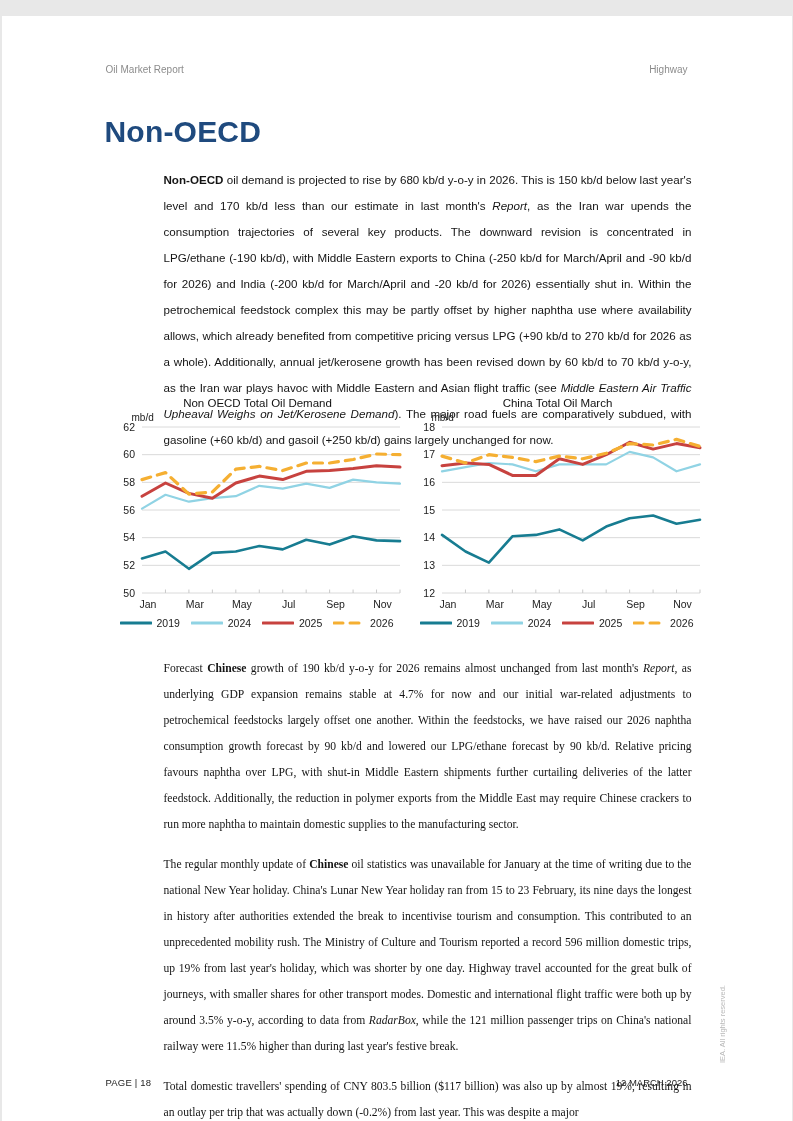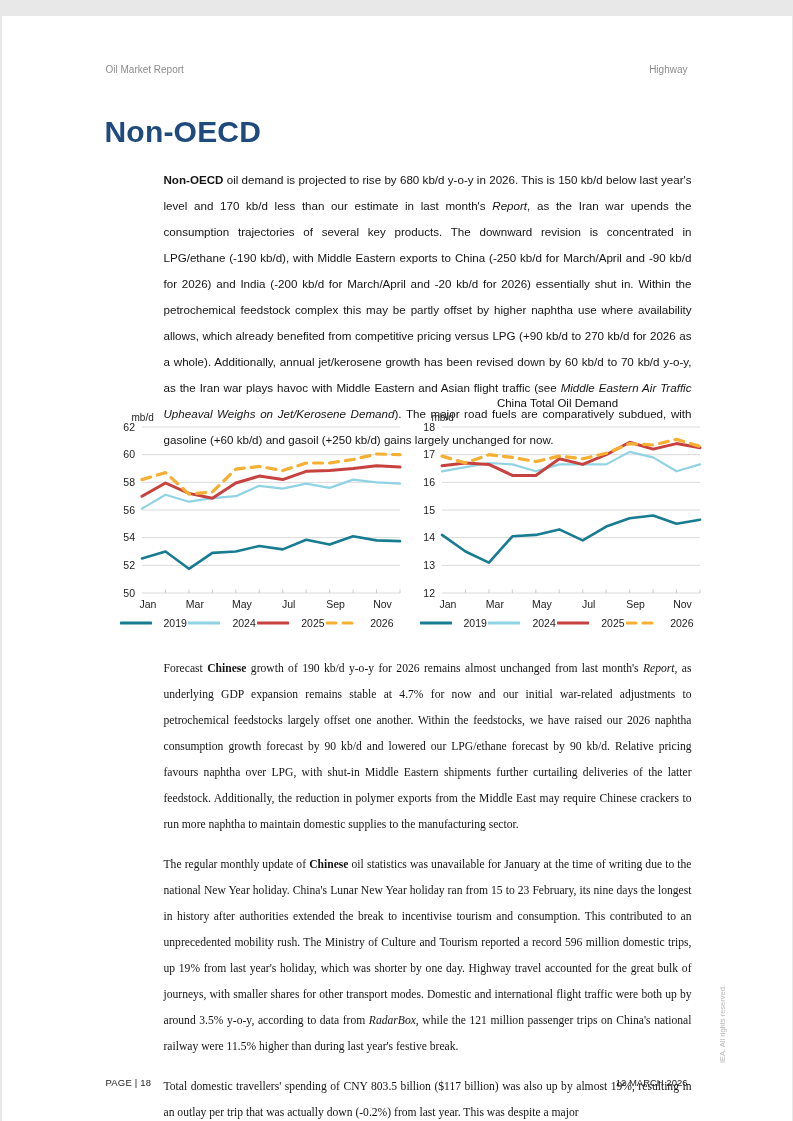--- a/index.html
+++ b/index.html
@@ -21,21 +21,21 @@
 
   .charts { position:absolute; top:381px; left:106px; width:600px;
     display:flex; }
   .chart { width:50%; }
   .chart-head { position:relative; height:22px; }
   .chart-title { display:block; text-align:center; font-size:11.5px; color:#111; }
   .chart-unit { position:absolute; left:8px; bottom:-4px; font-size:10px; color:#222;padding-left:16px; }
   .plot { display:block; width:100%; height:auto; }
   .legend { display:flex; justify-content:space-between; align-items:center;
     padding:2px 14px 0 12px; }
-  .legend-item { display:flex; align-items:center; gap:12px; }
+  .legend-item { display:flex; align-items:center; gap:5px; }
   .legend-label { font-size:10.5px; color:#222; }
 
   .footer-left  { position:absolute; top:1061px; left:104px;  font-size:9.5px; color:#222; letter-spacing:0.2px; }
   .footer-right { position:absolute; top:1061px; right:104px; font-size:9.5px; color:#222; }
   .side-note { position:absolute; left:716px; top:1047px; transform:rotate(-90deg);
     transform-origin:0 0; white-space:nowrap; font-size:7.5px; color:#b9b9b9; }
 </style>
 </head>
 <body>
 
@@ -49,20 +49,21 @@
   <h1 class="title">Non-OECD</h1>
 
   <div class="col" id="block1">
     <p><span style="font-weight: bold;">Non-OECD</span><span> oil demand is projected to rise by 680 kb/d y-o-y in 2026. This is 150 kb/d below last year's level and 170 kb/d less than our estimate in last month's </span><span style="font-style: italic;">Report</span><span>, as the Iran war upends the consumption trajectories of several key products. The downward revision is concentrated in LPG/ethane (-190 kb/d), with Middle Eastern exports to China (-250 kb/d for March/April and -90 kb/d for 2026) and India (-200 kb/d for March/April and -20 kb/d for 2026) essentially shut in. Within the petrochemical feedstock complex this may be partly offset by higher naphtha use where availability allows, which already benefited from competitive pricing versus LPG (+90 kb/d to 270 kb/d for 2026 as a whole). Additionally, annual jet/kerosene growth has been revised down by 60 kb/d to 70 kb/d y-o-y, as the Iran war plays havoc with Middle Eastern and Asian flight traffic (see </span><span style="font-style: italic;">Middle Eastern Air Traffic Upheaval Weighs on Jet/Kerosene Demand</span><span>). The major road fuels are comparatively subdued, with gasoline (+60 kb/d) and gasoil (+250 kb/d) gains largely unchanged for now.</span></p>
   </div>
 
   <div class="charts">
     <div class="chart">
       <div class="chart-head">
         <span class="chart-unit">mb/d</span>
+        <span class="chart-title">Non OECD Total Oil Demand</span>
       </div>
       <svg class="plot" viewBox="0 0 300 196">
           <line x1="34" x2="292" y1="8" y2="8" stroke="#DADADA" stroke-width="1"></line>
           <text x="27" y="11.5" text-anchor="end" font-size="10.5" fill="#222222">62</text>
           <line x1="34" x2="292" y1="35.66666666666667" y2="35.66666666666667" stroke="#DADADA" stroke-width="1"></line>
           <text x="27" y="39.16666666666667" text-anchor="end" font-size="10.5" fill="#222222">60</text>
           <line x1="34" x2="292" y1="63.333333333333336" y2="63.333333333333336" stroke="#DADADA" stroke-width="1"></line>
           <text x="27" y="66.83333333333334" text-anchor="end" font-size="10.5" fill="#222222">58</text>
           <line x1="34" x2="292" y1="91" y2="91" stroke="#DADADA" stroke-width="1"></line>
           <text x="27" y="94.5" text-anchor="end" font-size="10.5" fill="#222222">56</text>
@@ -117,21 +118,21 @@
             <svg width="32" height="8">
               <line x1="1" x2="31" y1="4" y2="4" stroke="#F5AF32" stroke-width="3" stroke-linecap="round" stroke-dasharray="9 7"></line>
             </svg>
             <span class="legend-label">2026</span>
           </span>
         </div>
     </div>
     <div class="chart">
       <div class="chart-head">
         <span class="chart-unit">mb/d</span>
-        <span class="chart-title">China Total Oil Demand</span>
+        <span class="chart-title">China Total Oil March</span>
       </div>
       <svg class="plot" viewBox="0 0 300 196">
           <line x1="34" x2="292" y1="8" y2="8" stroke="#DADADA" stroke-width="1"></line>
           <text x="27" y="11.5" text-anchor="end" font-size="10.5" fill="#222222">18</text>
           <line x1="34" x2="292" y1="35.66666666666667" y2="35.66666666666667" stroke="#DADADA" stroke-width="1"></line>
           <text x="27" y="39.16666666666667" text-anchor="end" font-size="10.5" fill="#222222">17</text>
           <line x1="34" x2="292" y1="63.333333333333336" y2="63.333333333333336" stroke="#DADADA" stroke-width="1"></line>
           <text x="27" y="66.83333333333334" text-anchor="end" font-size="10.5" fill="#222222">16</text>
           <line x1="34" x2="292" y1="91" y2="91" stroke="#DADADA" stroke-width="1"></line>
           <text x="27" y="94.5" text-anchor="end" font-size="10.5" fill="#222222">15</text>

